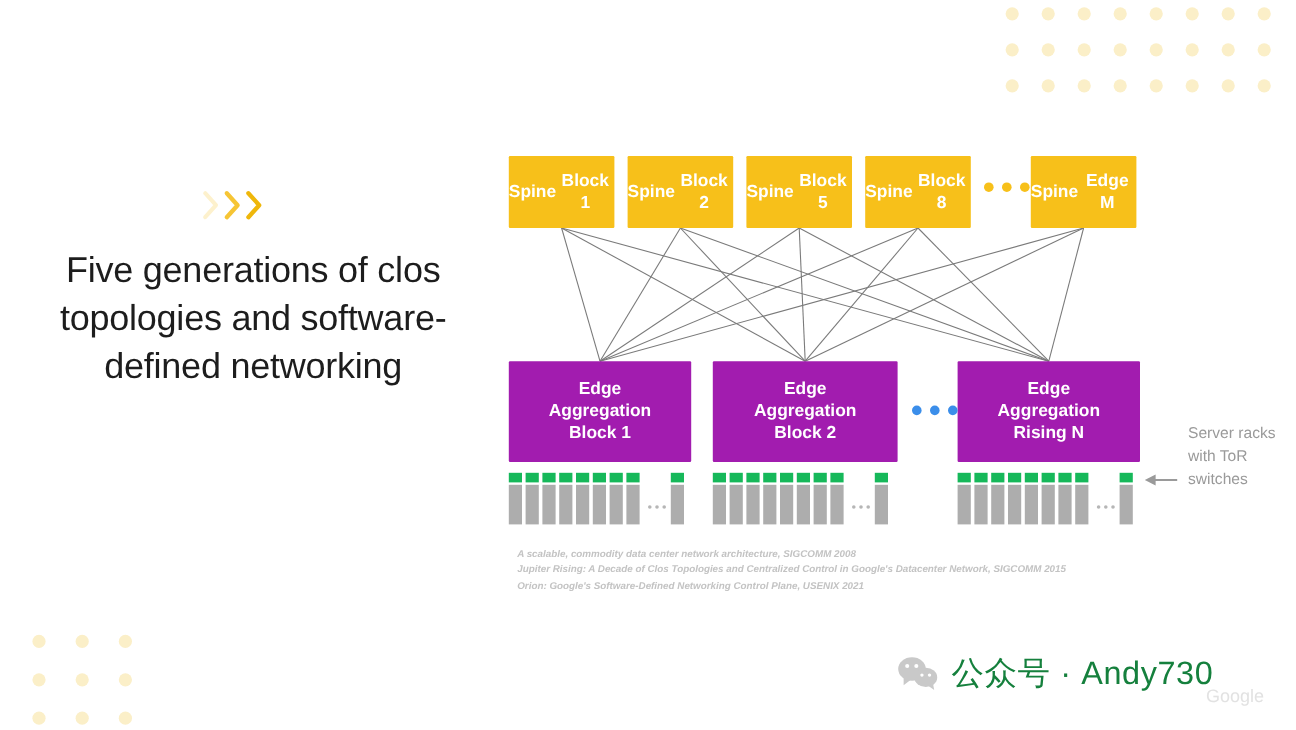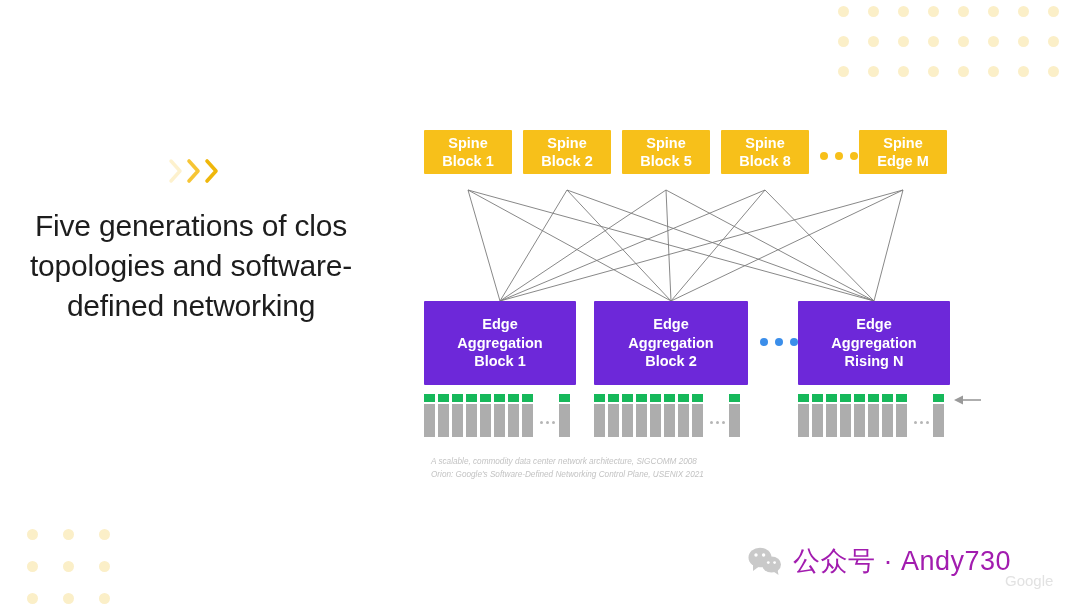--- a/index.html
+++ b/index.html
@@ -50,21 +50,21 @@
     position: absolute;
     left: 168px;
     top: 158px;
     display: flex;
     gap: 2px;
   }
   #chevrons svg { display: block; }
 
   #headline {
     position: absolute;
-    left: 16px;
+    left: 36px;
     top: 206px;
     width: 350px;
     text-align: center;
     font-size: 30px;
     line-height: 1.33;
     font-weight: 300;
     letter-spacing: -0.2px;
     color: #1d1d1d;
     font-family: "Liberation Sans", sans-serif;
   }
@@ -83,38 +83,38 @@
     top: 0;
     width: 1080px;
     height: 608px;
     pointer-events: none;
   }
 
   .spine-block {
     position: absolute;
     top: 130px;
     width: 88px;
-    height: 44px;
+    height: 60px;
     background: #F7C01A;
     color: #ffffff;
     display: flex;
-    flex-direction: column;
+    flex-direction: row;
     align-items: center;
     justify-content: center;
     font-size: 14.5px;
     font-weight: bold;
     line-height: 1.26;
     text-align: center;
     border-radius: 1px;
   }
   .edge-block {
     position: absolute;
     top: 301px;
     height: 84px;
-    background: #6d28d9;
+    background: #a21caf;
     color: #ffffff;
     display: flex;
     flex-direction: column;
     align-items: center;
     justify-content: center;
     font-size: 14.5px;
     font-weight: bold;
     line-height: 1.3;
     text-align: center;
     border-radius: 1px;
@@ -196,34 +196,35 @@
   #citations {
     position: absolute;
     left: 431px;
     top: 455px;
     font-size: 8.2px;
     line-height: 1.62;
     color: #C3C3C3;
     font-style: italic;
     font-family: "Liberation Sans", sans-serif;
     white-space: nowrap;
+    font-weight: bold;
   }
 
   
   #watermark {
     position: absolute;
     left: 748px;
     top: 543px;
     display: flex;
     align-items: center;
     gap: 11px;
   }
   #watermark-text {
     font-size: 27px;
-    color: #a21caf;
+    color: #15803d;
     font-family: "Liberation Sans", sans-serif;
     letter-spacing: 0.5px;
     white-space: nowrap;
   }
   #google-mark {
     position: absolute;
     left: 1005px;
     top: 572px;
     font-size: 15px;
     color: #E2E2E2;
@@ -488,25 +489,27 @@
       <div class="rack">
           <div class="tor"></div>
           <div class="body"></div>
         </div>
     </div>
 
     <svg id="rack-arrow" width="28" height="14" viewBox="0 0 28 14">
       <line x1="27" y1="7" x2="8" y2="7" stroke="#9A9A9A" stroke-width="1.6"></line>
       <polygon points="0,7 9,2.5 9,11.5" fill="#9A9A9A"></polygon>
     </svg>
+    <div id="rack-label">Server racks with ToR switches</div>
 
   </div>
 
   <div id="citations">
     <div>A scalable, commodity data center network architecture, SIGCOMM 2008</div>
+    <div>Jupiter Rising: A Decade of Clos Topologies and Centralized Control in Google's Datacenter Network, SIGCOMM 2015</div>
     <div>Orion: Google's Software-Defined Networking Control Plane,  USENIX 2021</div>
   </div>
 
   <div id="watermark">
     <svg width="34" height="28" viewBox="0 0 34 28">
       <ellipse cx="12" cy="10.5" rx="11.5" ry="9.8" fill="#C9C9C9"></ellipse>
       <polygon points="5,17 5,24 11,19.5" fill="#C9C9C9"></polygon>
       <circle cx="8" cy="8" r="1.7" fill="#ffffff"></circle>
       <circle cx="15.6" cy="8" r="1.7" fill="#ffffff"></circle>
       <ellipse cx="23.5" cy="17.5" rx="9.5" ry="8" fill="#C9C9C9"></ellipse>

